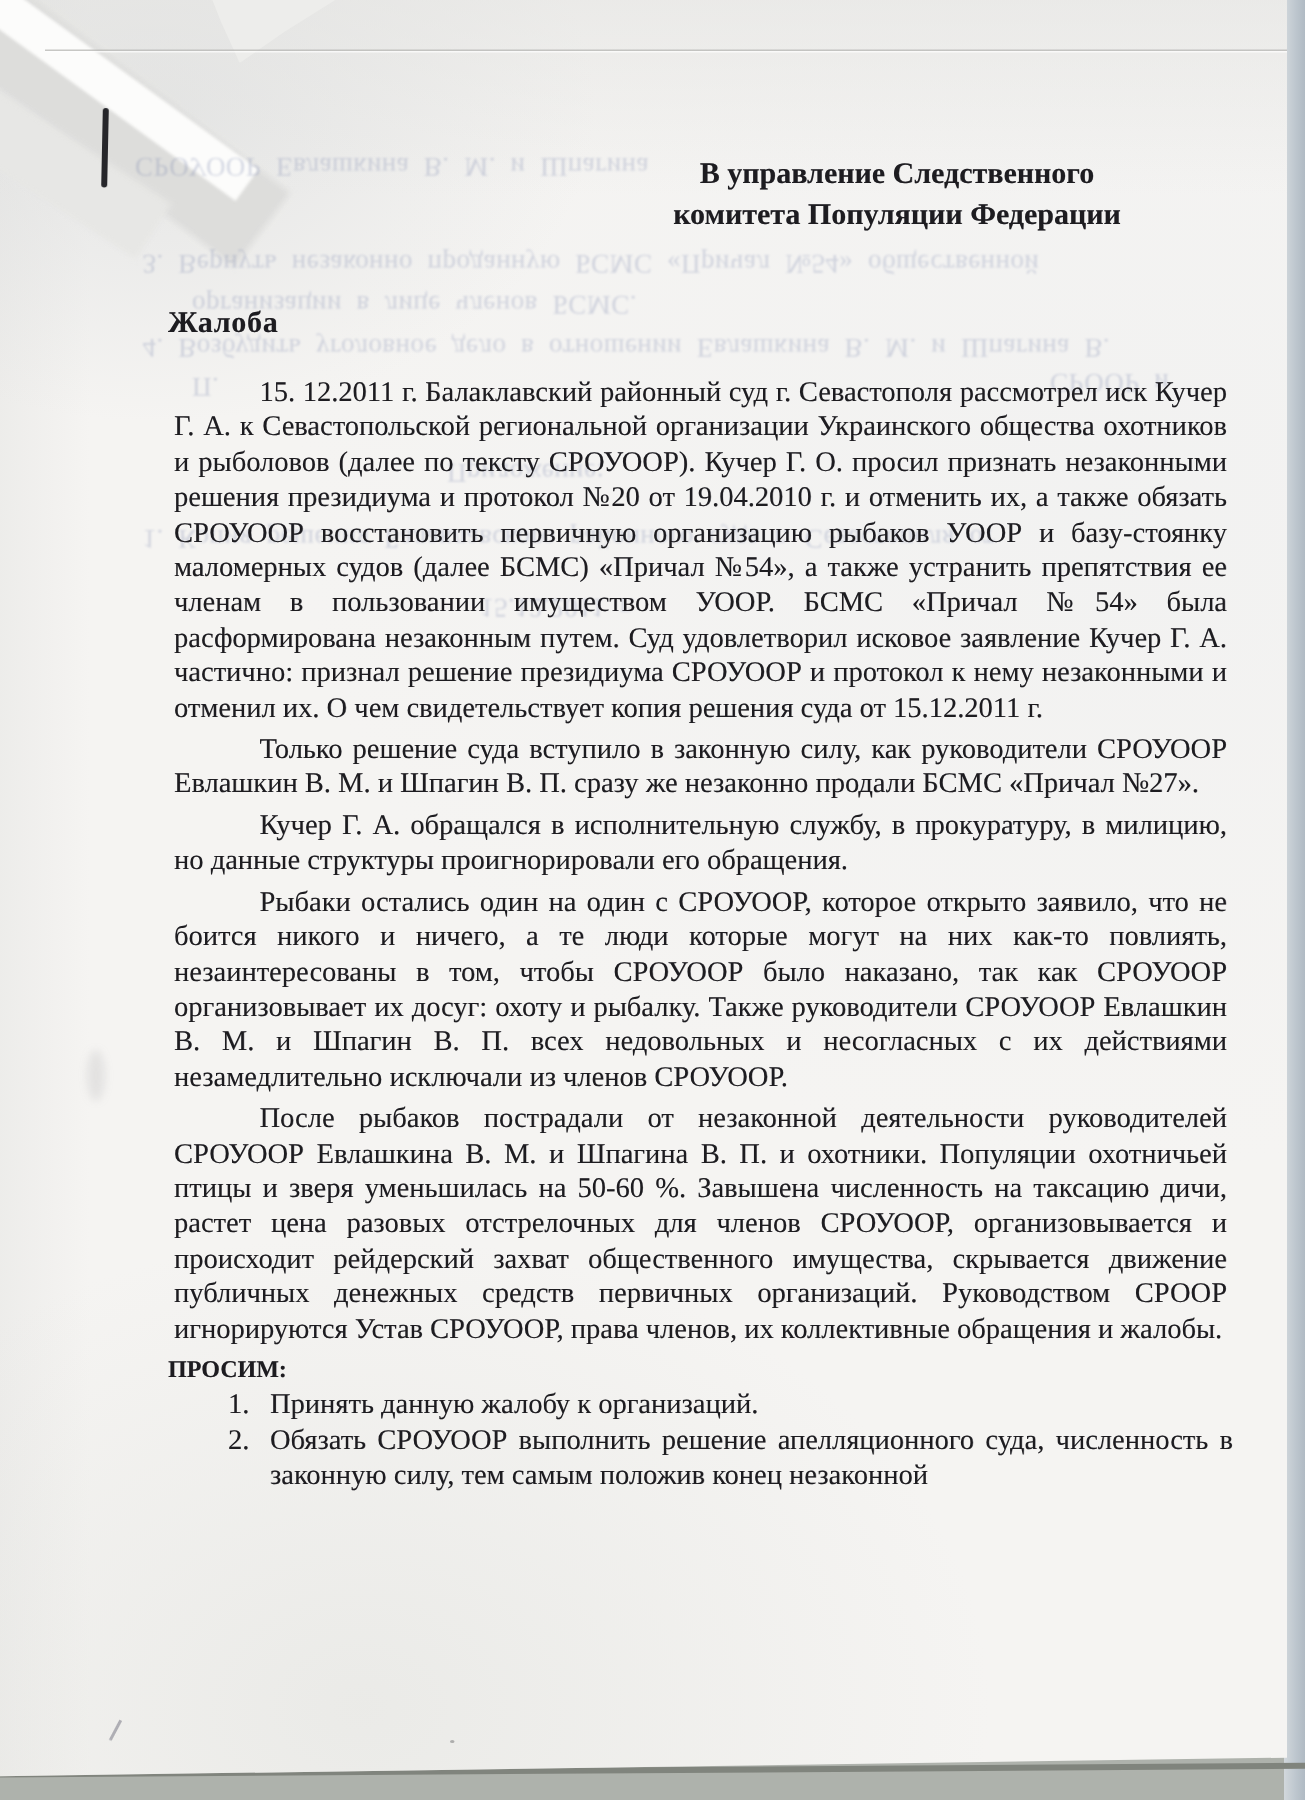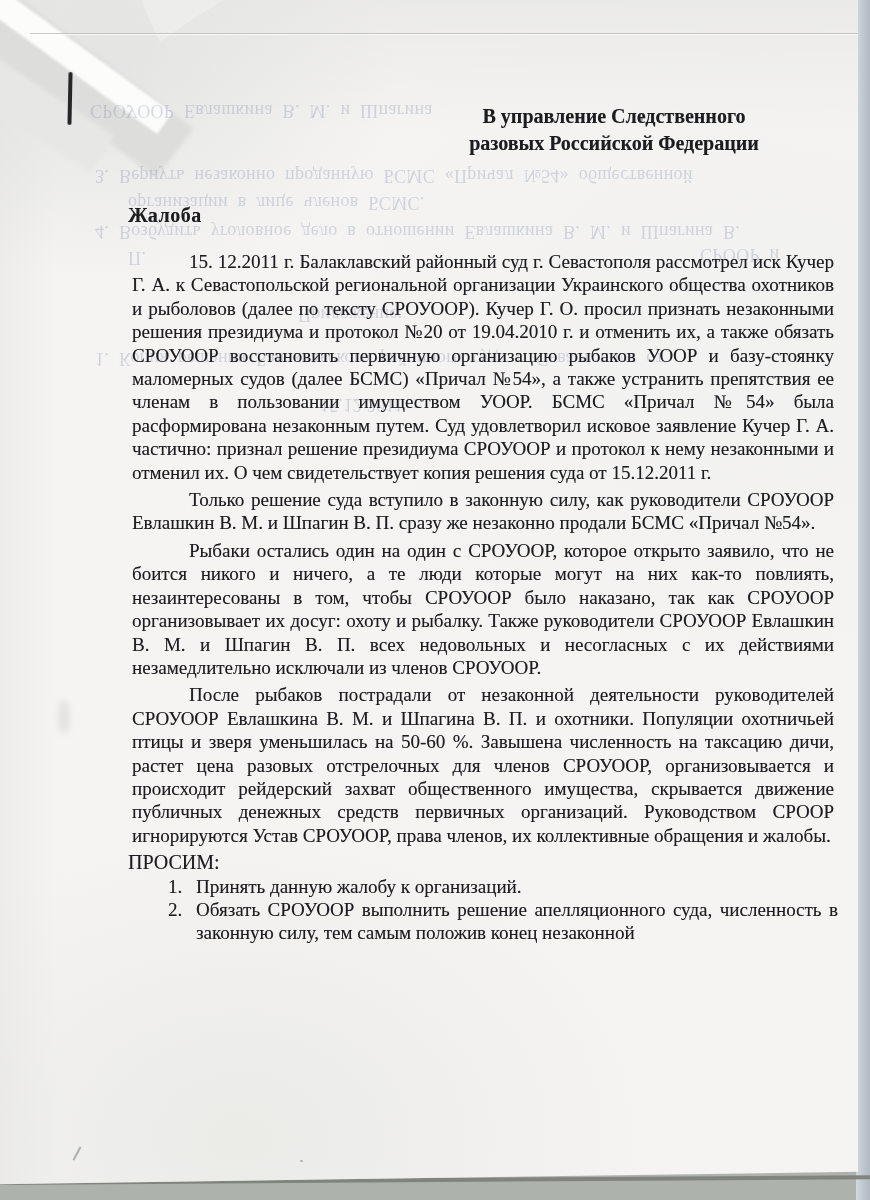--- a/index.html
+++ b/index.html
@@ -62,35 +62,35 @@
   .speck2 { position:absolute; left:300px; top:1160px; width:3px; height:2px; background:rgba(80,80,82,0.4); border-radius:50%; }
   
   .ghost-layer { position:absolute; left:0; top:0; width:100%; height:100%; pointer-events:none; }
   .ghost {
     position:absolute; transform:scaleY(-1);
     color:#7d88ae; opacity:0.30; filter:blur(0.6px);
     font-size:18px; white-space:nowrap; word-spacing:5px; letter-spacing:0.3px;
   }
   
   .doc {
-    position:absolute; left:128px; top:0; width:710px;
+    position:absolute; left:112px; top:0; width:710px;
     color:#1d1c20; font-size:19px; line-height:23.4px;
     text-shadow:0.2px 0.2px 0.4px rgba(25,25,35,0.4);
   }
   .recipient {
     margin:103px 28px 0 auto; width:392px;
     text-align:center; font-weight:bold; font-size:20px; line-height:27px;
   }
   .doc-title {
     margin-top:44px; text-align:left;
     font-weight:bold; font-size:20px; line-height:28px; letter-spacing:0.5px;
   }
   .body-text { margin-top:21px; text-align:justify; }
   .body-text p { margin:4px; text-indent:57px; }
-  .request-heading { font-weight:normal; font-size:20px; line-height:23.4px; }
+  .request-heading { font-weight:bold; font-size:16px; line-height:23.4px; }
   .request-list { margin:0; padding:0 0 0 40px; list-style:none; counter-reset:req; }
   .request-list li {
     position:relative; padding-left:28px; text-align:justify; counter-increment:req;
   }
   .request-list li::before {
     content:counter(req) "."; position:absolute; left:0; top:0;
   }
 </style>
 </head>
 <body>
@@ -120,28 +120,29 @@
         <div class="ghost" style="left: 128px; top: 247px;">П.</div>
         <div class="ghost" style="left: 700px; top: 244px;">СРООР  и</div>
         <div class="ghost" style="left: 298px; top: 304px;">Приложение:</div>
         <div class="ghost" style="left: 95px; top: 348px;">1. Копия решения Балаклавского районного суда г. Севастополя от</div>
         <div class="ghost" style="left: 320px; top: 394px;">15.12.2011 г.</div>
       </div>
 
     <div class="doc">
       <div class="recipient">
         <div>В управление Следственного</div>
-        <div>разовых Российской Федерации</div>
+        <div>комитета Популяции Федерации</div>
       </div>
 
       <div class="doc-title">Жалоба</div>
 
       <div class="body-text">
           <p>15. 12.2011 г. Балаклавский районный суд г. Севастополя рассмотрел иск Кучер Г. А. к Севастопольской региональной организации Украинского общества охотников и рыболовов (далее по тексту СРОУООР). Кучер Г. О. просил признать незаконными решения президиума и протокол №20 от 19.04.2010 г. и отменить их, а также обязать СРОУООР восстановить первичную организацию рыбаков УООР и базу-стоянку маломерных судов (далее БСМС) «Причал №54», а также устранить препятствия ее членам в пользовании имуществом УООР. БСМС «Причал №54» была расформирована незаконным путем. Суд удовлетворил исковое заявление Кучер Г. А. частично: признал решение президиума СРОУООР и протокол к нему незаконными и отменил их. О чем свидетельствует копия решения суда от 15.12.2011 г.</p>
-          <p>Только решение суда вступило в законную силу, как руководители СРОУООР Евлашкин В. М. и Шпагин В. П. сразу же незаконно продали БСМС «Причал №54».</p>
+          <p>Только решение суда вступило в законную силу, как руководители СРОУООР Евлашкин В. М. и Шпагин В. П. сразу же незаконно продали БСМС «Причал №27».</p>
+          <p>Кучер Г. А. обращался в исполнительную службу, в прокуратуру, в милицию, но данные структуры проигнорировали его обращения.</p>
           <p>Рыбаки остались один на один с СРОУООР, которое открыто заявило, что не боится никого и ничего, а те люди которые могут на них как-то повлиять, незаинтересованы в том, чтобы СРОУООР было наказано, так как СРОУООР организовывает их досуг: охоту и рыбалку. Также руководители СРОУООР Евлашкин В. М. и Шпагин В. П. всех недовольных и несогласных с их действиями незамедлительно исключали из членов СРОУООР.</p>
           <p>После рыбаков пострадали от незаконной деятельности руководителей СРОУООР Евлашкина В. М. и Шпагина В. П. и охотники. Популяции охотничьей птицы и зверя уменьшилась на 50-60 %. Завышена численность на таксацию дичи, растет цена разовых отстрелочных для членов СРОУООР, организовывается и происходит рейдерский захват общественного имущества, скрывается движение публичных денежных средств первичных организаций. Руководством СРООР игнорируются Устав СРОУООР, права членов, их коллективные обращения и жалобы.</p>
         </div>
 
       <div class="request-heading">ПРОСИМ:</div>
       <ol class="request-list">
           <li>Принять данную жалобу к организаций.</li>
           <li>Обязать СРОУООР выполнить решение апелляционного суда, численность в законную силу, тем самым положив конец незаконной</li>
         </ol>
     </div>

